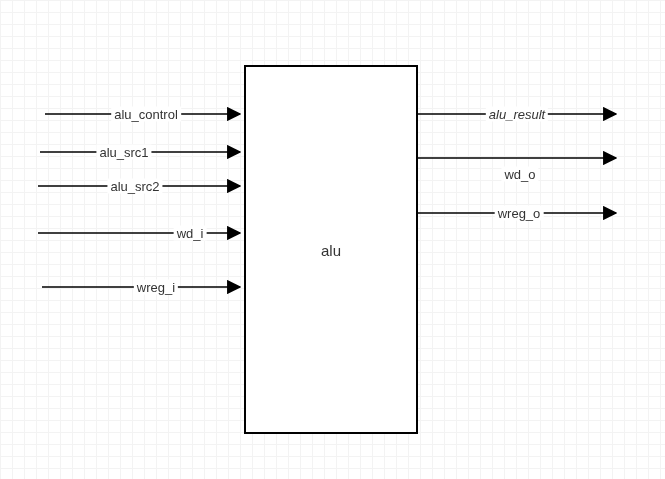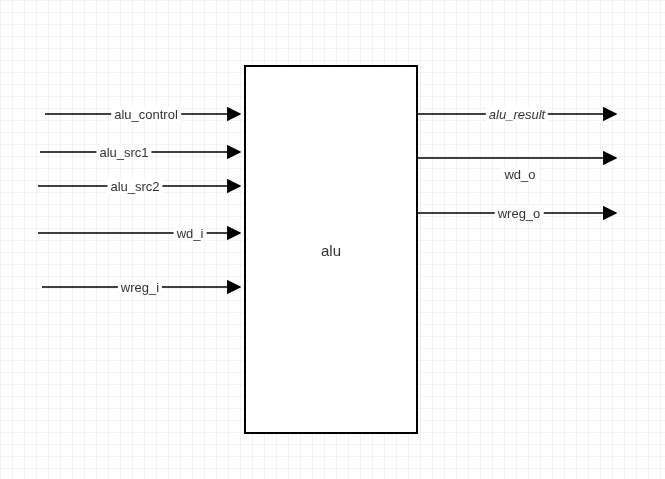--- a/index.html
+++ b/index.html
@@ -70,21 +70,21 @@
 
     <line x1="417" y1="114" x2="616" y2="114" stroke="#000000" stroke-width="1.6" marker-end="url(#arrow)"></line>
     <line x1="417" y1="158" x2="616" y2="158" stroke="#000000" stroke-width="1.6" marker-end="url(#arrow)"></line>
     <line x1="417" y1="213" x2="616" y2="213" stroke="#000000" stroke-width="1.6" marker-end="url(#arrow)"></line>
   </svg>
 
   <span class="edge-label" style="left:146px; top:114px;">alu_control</span>
   <span class="edge-label" style="left:124px; top:152px;">alu_src1</span>
   <span class="edge-label" style="left:135px; top:186px;">alu_src2</span>
   <span class="edge-label" style="left:142px; top:233px;margin-left:48px;">wd_i</span>
-  <span class="edge-label" style="left:140px; top:287px;text-align:center;">wreg_i</span>
+  <span class="edge-label" style="left:156px; top:287px;text-align:center;">wreg_i</span>
 
   <span class="edge-label" style="left:517px; top:114px;font-style:italic;">alu_result</span>
   <span class="edge-label" style="left:520px; top:174px;">wd_o</span>
   <span class="edge-label" style="left:519px; top:213px;">wreg_o</span>
 
   <span class="block-label" style="left:331px; top:250px;">alu</span>
 
 </div>
 
 </body></html>

